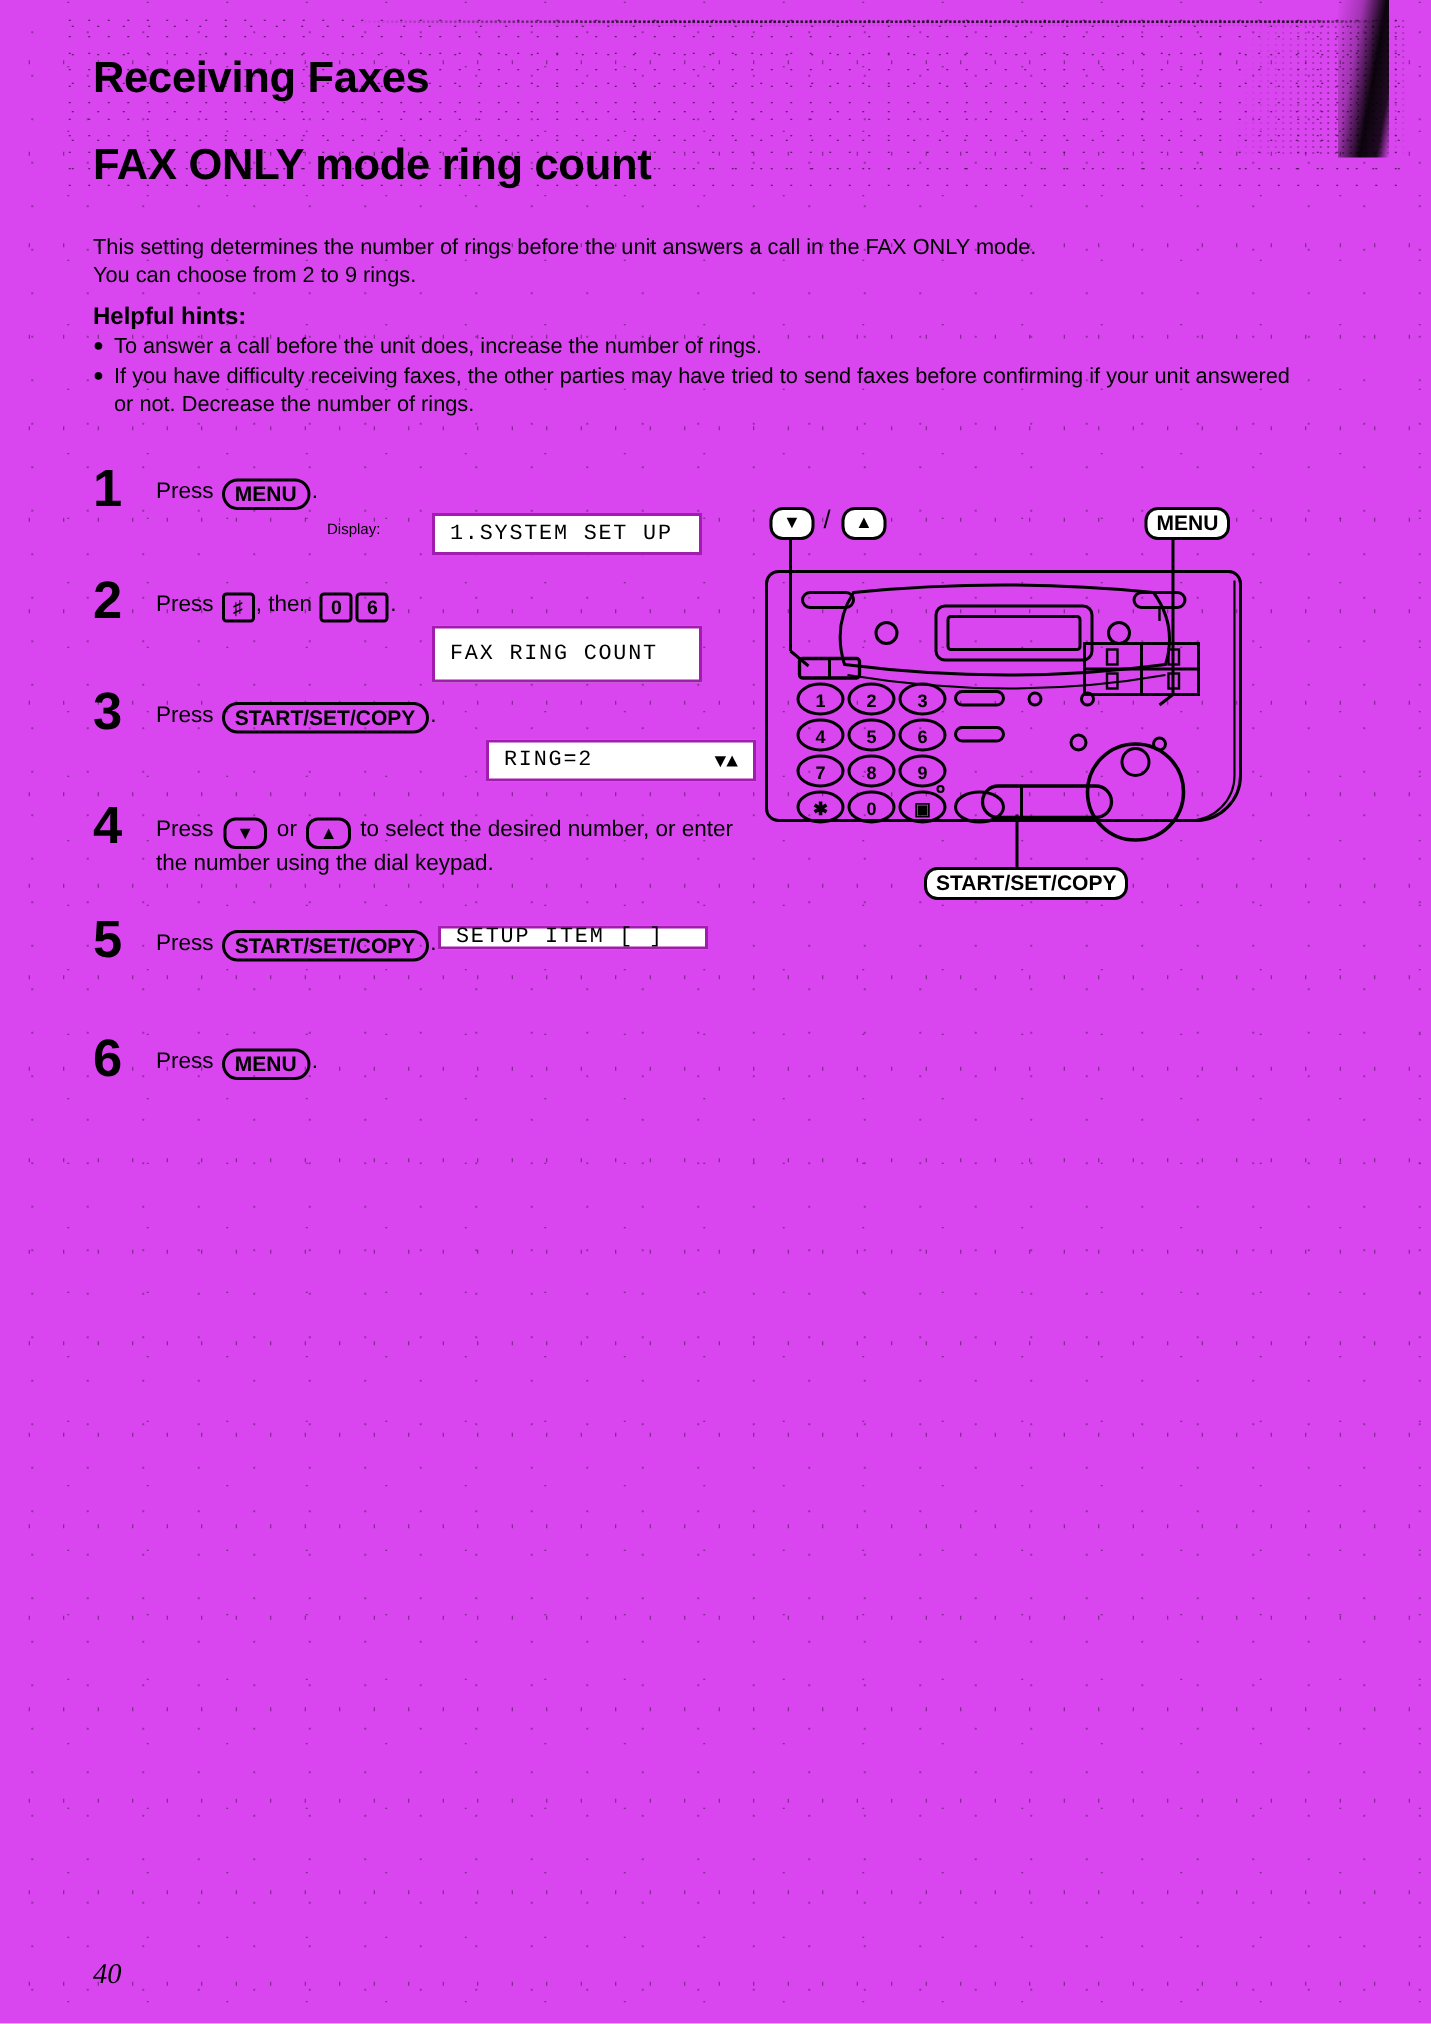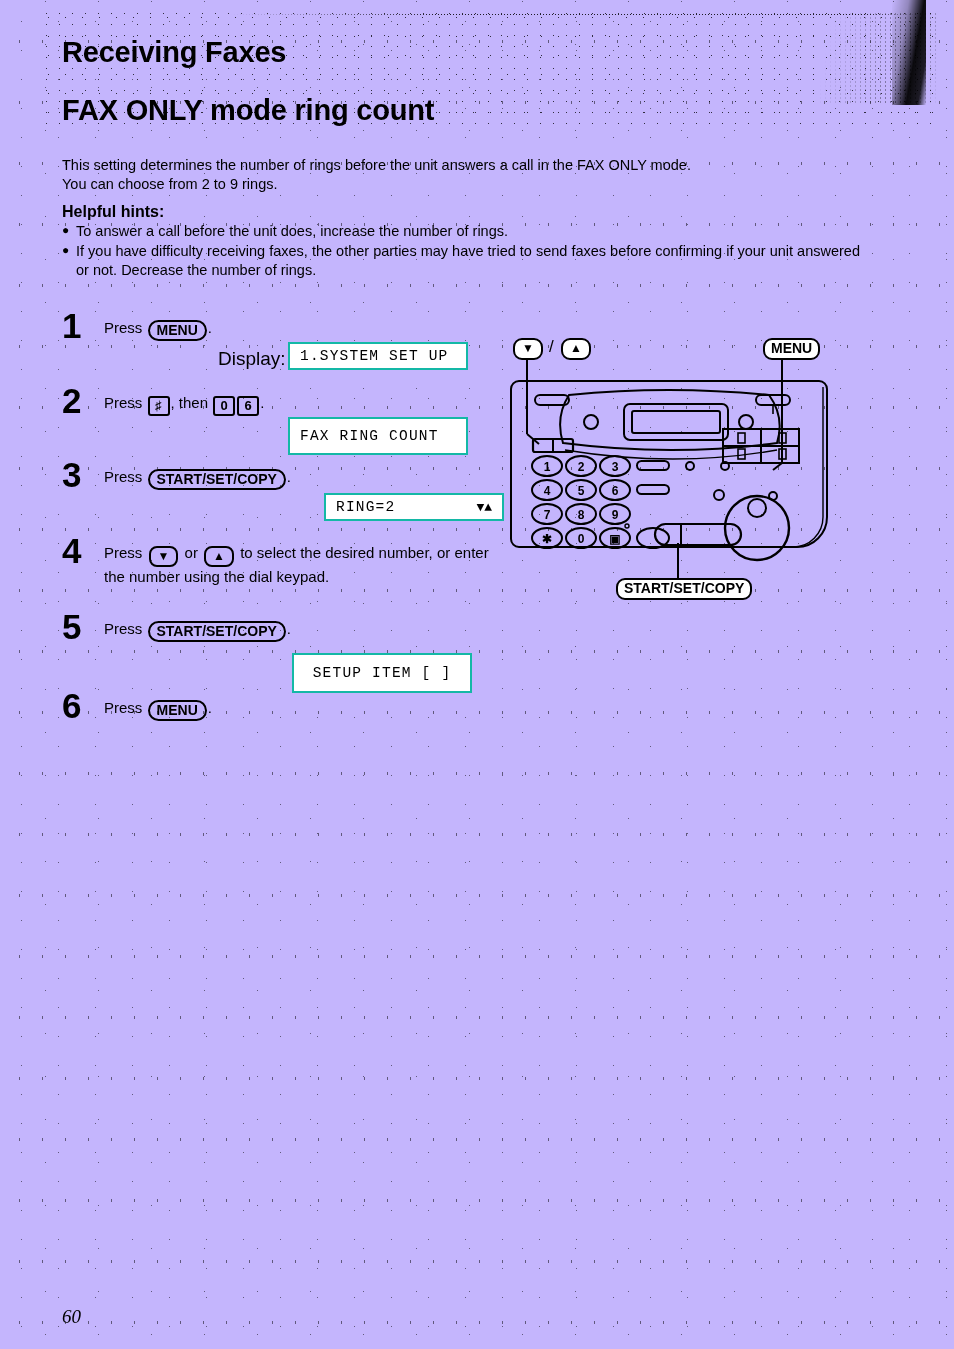--- a/index.html
+++ b/index.html
@@ -8,21 +8,21 @@
     background: #ffffff;
   }
   body {
     font-family: "Liberation Sans", sans-serif;
     color: #000000;
   }
   #page {
     position: relative;
     width: 954px;
     height: 1349px;
-    background: #c4b5fd;
+    background: #d946ef;
     overflow: hidden;
   }
 
   
   .scan-noise {
     position: absolute;
     left: 0; top: 0;
     width: 954px; height: 1349px;
     pointer-events: none;
     opacity: .5;
@@ -174,26 +174,26 @@
     padding: 0px 7px 1px 7px;
     font-size: 12px;
     line-height: 16px;
     vertical-align: -2px;
     margin: 0 2px;
   }
 
   
   .display-label {
     position: absolute;
-    font-size: 19px;
+    font-size: 10px;
     text-align: center;
   }
   .lcd {
     position: absolute;
-    border: 2px solid #14b8a6;
+    border: 2px solid #a21caf;
     background: #fff;
     font-family: "Liberation Mono", monospace;
     font-size: 14.5px;
     letter-spacing: 1.2px;
     display: flex;
     align-items: center;
     box-sizing: border-box;
     padding: 0 10px;
   }
   .lcd .lcd-right {
@@ -312,21 +312,21 @@
     </div>
   </div>
 
   <div class="step" style="left:62px; top:609px;">
     <div class="step-num">5</div>
     <div class="step-text">
       <span>Press</span>
       <span class="keycap">START/SET/COPY</span><span>.</span>
     </div>
   </div>
-  <div class="lcd" style="left:292px; top:653px; width:180px; height:40px;justify-content:center;">
+  <div class="lcd" style="left:292px; top:617px; width:180px; height:16px;">
     <span>SETUP ITEM [  ]</span>
   </div>
 
   <div class="step" style="left:62px; top:688px;">
     <div class="step-num">6</div>
     <div class="step-text">
       <span>Press</span>
       <span class="keycap">MENU</span><span>.</span>
     </div>
   </div>
@@ -427,15 +427,15 @@
         <text x="42" y="181">7</text>
         <text x="76" y="181">8</text>
         <text x="110" y="181">9</text>
         <text x="42" y="205">✱</text>
         <text x="76" y="205">0</text>
         <text x="110" y="205">▣</text>
       </g>
     </svg>
   </div>
 
-  <div class="page-number">60</div>
+  <div class="page-number">40</div>
 
 </div>
 
 </body></html>

